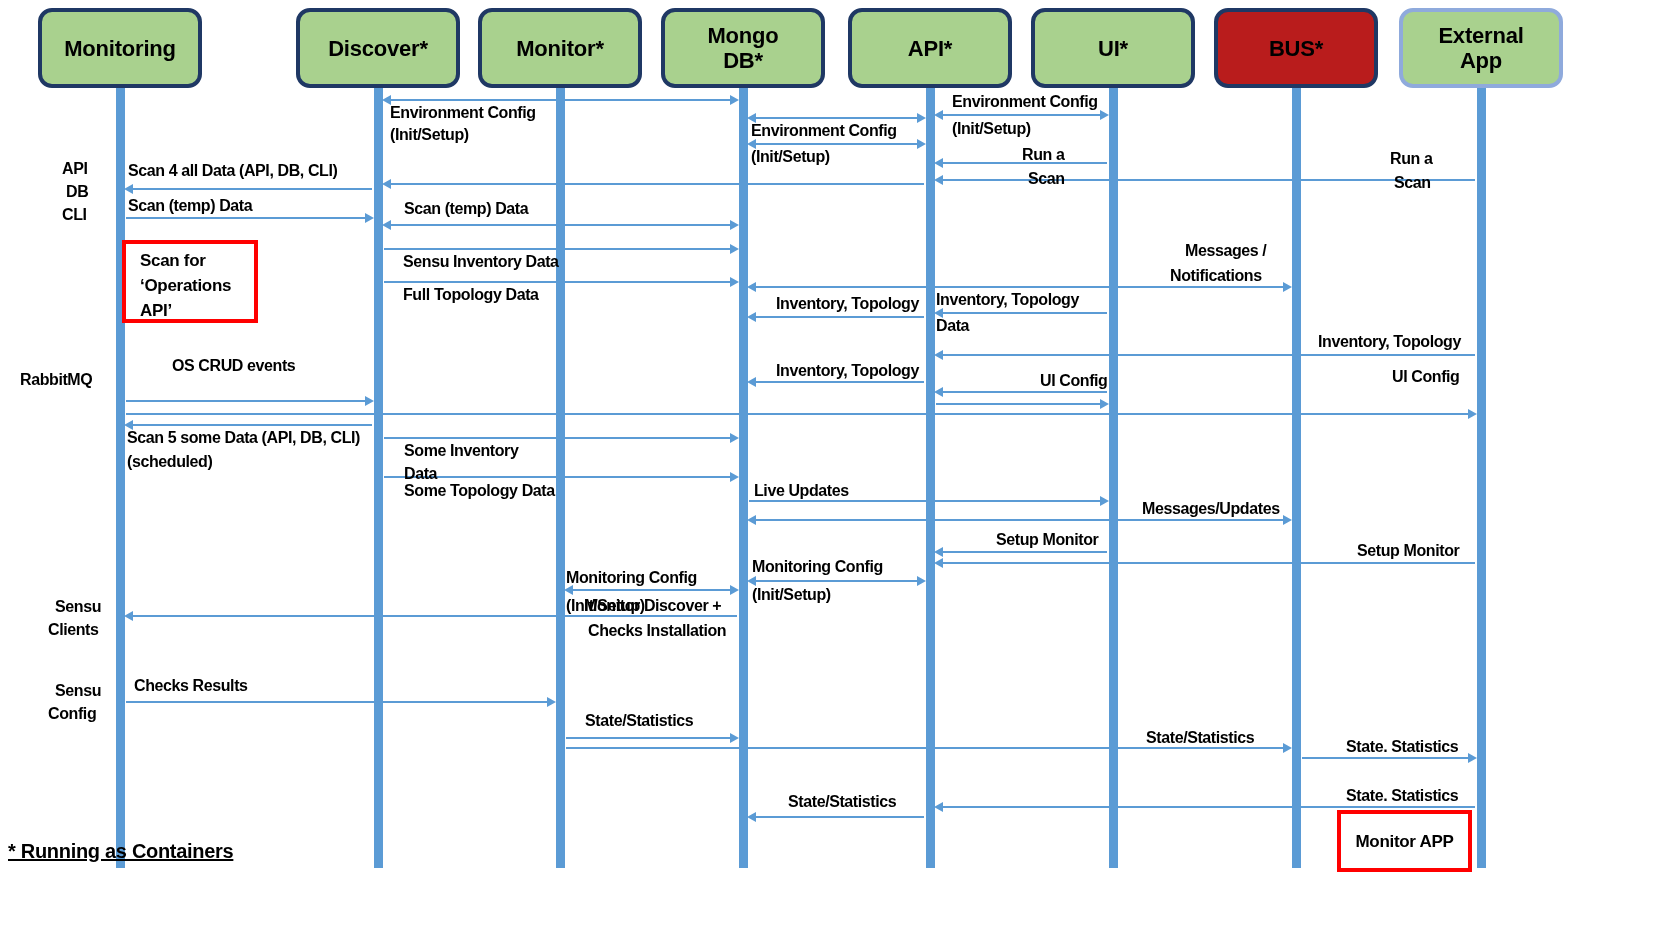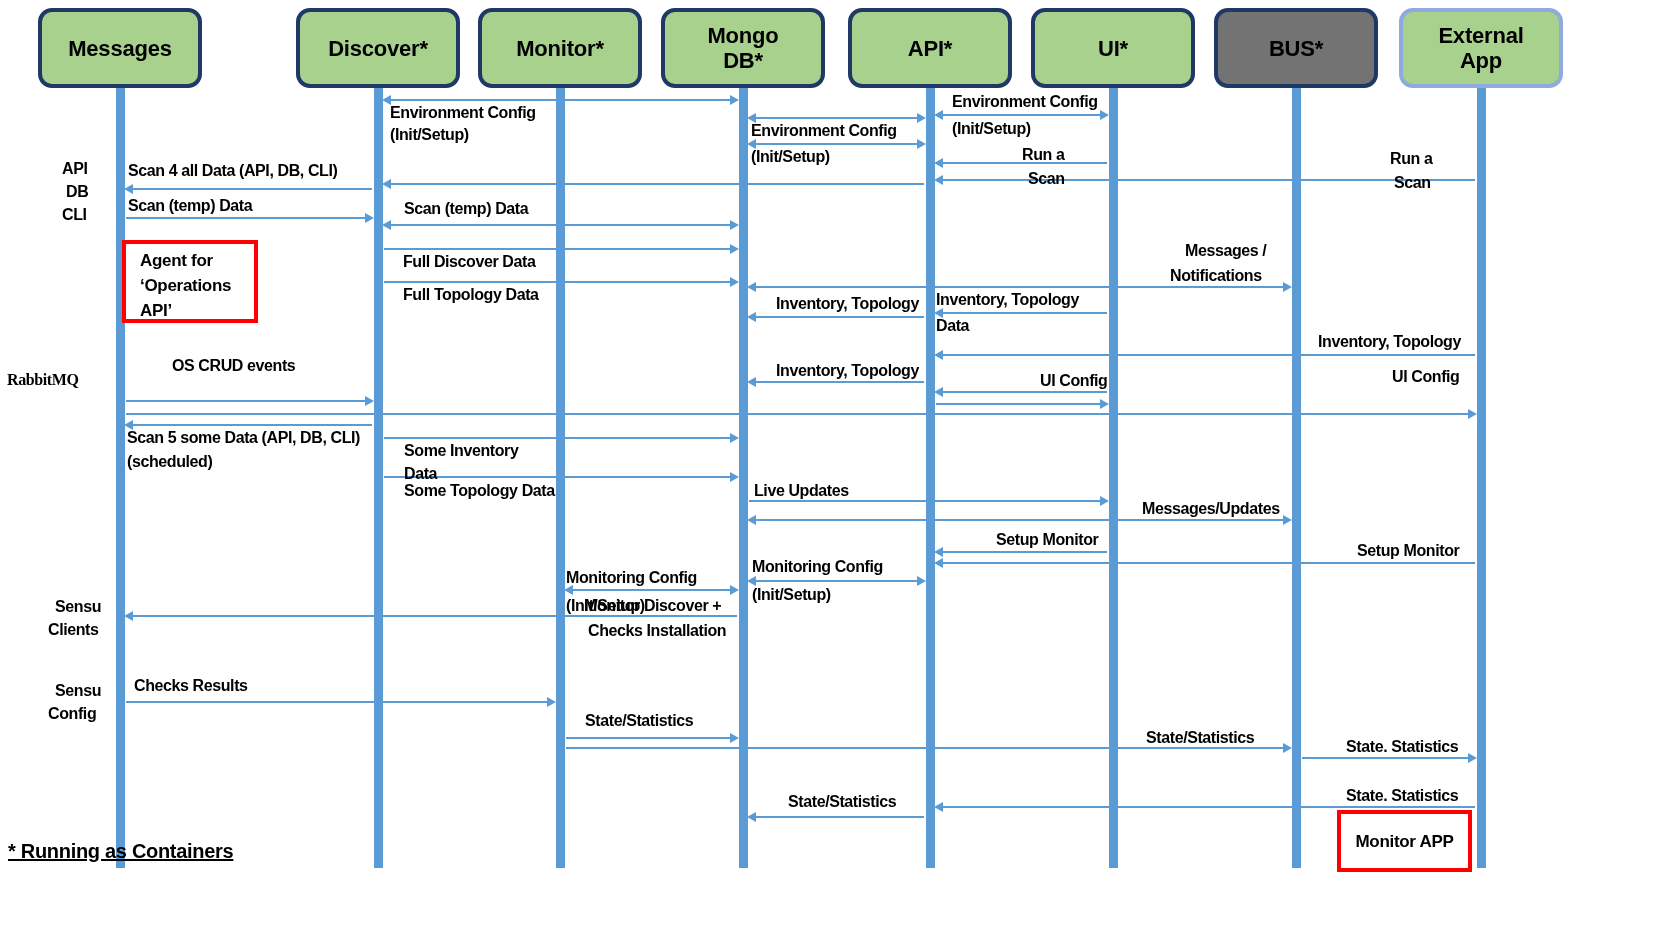--- a/index.html
+++ b/index.html
@@ -20,34 +20,34 @@
   .redbox .rline{padding-left:14px;white-space:nowrap;}
   .redbox.centered{display:flex;align-items:center;justify-content:center;}
   #footnote{position:absolute;left:8px;top:840px;font-weight:700;font-size:20px;
             color:#000;text-decoration:underline;letter-spacing:-0.3px;z-index:5;}
 </style>
 </head>
 <body>
 
 <div id="app">
   <div id="diagram">
-      <div class="actor" style="left: 38px; background: rgb(169, 209, 142); border: 4px solid rgb(31, 56, 100);">Messages</div>
+      <div class="actor" style="left: 38px; background: rgb(169, 209, 142); border: 4px solid rgb(31, 56, 100);">Monitoring</div>
       <div class="lifeline" style="left: 116px; top: 88px; width: 9px; height: 780px; background: rgb(91, 155, 213);"></div>
       <div class="actor" style="left: 296px; background: rgb(169, 209, 142); border: 4px solid rgb(31, 56, 100);">Discover*</div>
       <div class="lifeline" style="left: 374px; top: 88px; width: 9px; height: 780px; background: rgb(91, 155, 213);"></div>
       <div class="actor" style="left: 478px; background: rgb(169, 209, 142); border: 4px solid rgb(31, 56, 100);">Monitor*</div>
       <div class="lifeline" style="left: 556px; top: 88px; width: 9px; height: 780px; background: rgb(91, 155, 213);"></div>
       <div class="actor" style="left: 661px; background: rgb(169, 209, 142); border: 4px solid rgb(31, 56, 100);">Mongo
 DB*</div>
       <div class="lifeline" style="left: 739px; top: 88px; width: 9px; height: 780px; background: rgb(91, 155, 213);"></div>
       <div class="actor" style="left: 848px; background: rgb(169, 209, 142); border: 4px solid rgb(31, 56, 100);">API*</div>
       <div class="lifeline" style="left: 926px; top: 88px; width: 9px; height: 780px; background: rgb(91, 155, 213);"></div>
       <div class="actor" style="left: 1031px; background: rgb(169, 209, 142); border: 4px solid rgb(31, 56, 100);">UI*</div>
       <div class="lifeline" style="left: 1109px; top: 88px; width: 9px; height: 780px; background: rgb(91, 155, 213);"></div>
-      <div class="actor" style="left: 1214px; background: #737373; border: 4px solid rgb(31, 56, 100);">BUS*</div>
+      <div class="actor" style="left: 1214px; background: #b91c1c; border: 4px solid rgb(31, 56, 100);">BUS*</div>
       <div class="lifeline" style="left: 1292px; top: 88px; width: 9px; height: 780px; background: rgb(91, 155, 213);"></div>
       <div class="actor" style="left: 1399px; background: rgb(169, 209, 142); border: 4px solid rgb(143, 170, 220);">External
 App</div>
       <div class="lifeline" style="left: 1477px; top: 88px; width: 9px; height: 780px; background: rgb(91, 155, 213);"></div>
       <div class="aline" style="left: 384px; top: 99px; width: 353px; background: rgb(91, 155, 213);"></div>
       <div class="ahead" style="left: 382px; top: 95px; border-right: 9px solid rgb(91, 155, 213);"></div>
       <div class="ahead" style="left: 730px; top: 95px; border-left: 9px solid rgb(91, 155, 213);"></div>
       <div class="aline" style="left: 936px; top: 114px; width: 171px; background: rgb(91, 155, 213);"></div>
       <div class="ahead" style="left: 934px; top: 110px; border-right: 9px solid rgb(91, 155, 213);"></div>
       <div class="ahead" style="left: 1100px; top: 110px; border-left: 9px solid rgb(91, 155, 213);"></div>
@@ -137,33 +137,33 @@
       <div class="lbl" style="left: 1022px; top: 145px;">Run a</div>
       <div class="lbl" style="left: 1028px; top: 169px;">Scan</div>
       <div class="lbl" style="left: 1390px; top: 149px;">Run a</div>
       <div class="lbl" style="left: 1394px; top: 173px;">Scan</div>
       <div class="lbl" style="left: 128px; top: 161px;">Scan 4 all Data (API, DB, CLI)</div>
       <div class="lbl" style="left: 128px; top: 196px;">Scan (temp) Data</div>
       <div class="lbl" style="left: 404px; top: 199px;">Scan (temp) Data</div>
       <div class="lbl" style="left: 62px; top: 159px;">API</div>
       <div class="lbl" style="left: 66px; top: 182px; text-align: right;">DB</div>
       <div class="lbl" style="left: 62px; top: 205px;">CLI</div>
-      <div class="lbl" style="left: 403px; top: 252px;">Full Discover Data</div>
+      <div class="lbl" style="left: 403px; top: 252px;">Sensu Inventory Data</div>
       <div class="lbl" style="left: 403px; top: 285px;">Full Topology Data</div>
       <div class="lbl" style="left: 1185px; top: 241px;">Messages /</div>
       <div class="lbl" style="left: 1170px; top: 266px;">Notifications</div>
       <div class="lbl" style="left: 776px; top: 294px;">Inventory, Topology</div>
       <div class="lbl" style="left: 936px; top: 290px;">Inventory, Topology</div>
       <div class="lbl" style="left: 936px; top: 316px;">Data</div>
       <div class="lbl" style="left: 1318px; top: 332px;">Inventory, Topology</div>
       <div class="lbl" style="left: 776px; top: 361px;">Inventory, Topology</div>
       <div class="lbl" style="left: 1040px; top: 371px;">UI Config</div>
       <div class="lbl" style="left: 1392px; top: 367px;">UI Config</div>
       <div class="lbl" style="left: 172px; top: 356px;">OS CRUD events</div>
-      <div class="lbl" style="left: 7px; top: 370px; font-family: Liberation Serif, serif;">RabbitMQ</div>
+      <div class="lbl" style="left: 20px; top: 370px;">RabbitMQ</div>
       <div class="lbl" style="left: 127px; top: 428px;">Scan 5 some Data (API, DB, CLI)</div>
       <div class="lbl" style="left: 127px; top: 452px;">(scheduled)</div>
       <div class="lbl" style="left: 404px; top: 441px;">Some Inventory</div>
       <div class="lbl" style="left: 404px; top: 464px;">Data</div>
       <div class="lbl" style="left: 404px; top: 481px;">Some Topology Data</div>
       <div class="lbl" style="left: 754px; top: 481px;">Live Updates</div>
       <div class="lbl" style="left: 1142px; top: 499px;">Messages/Updates</div>
       <div class="lbl" style="left: 996px; top: 530px;">Setup Monitor</div>
       <div class="lbl" style="left: 1357px; top: 541px;">Setup Monitor</div>
       <div class="lbl" style="left: 752px; top: 557px;">Monitoring Config</div>
@@ -176,21 +176,21 @@
       <div class="lbl" style="left: 588px; top: 621px;">Checks Installation</div>
       <div class="lbl" style="left: 55px; top: 681px;">Sensu</div>
       <div class="lbl" style="left: 48px; top: 704px;">Config</div>
       <div class="lbl" style="left: 134px; top: 676px;">Checks Results</div>
       <div class="lbl" style="left: 585px; top: 711px;">State/Statistics</div>
       <div class="lbl" style="left: 1146px; top: 728px;">State/Statistics</div>
       <div class="lbl" style="left: 1346px; top: 737px;">State. Statistics</div>
       <div class="lbl" style="left: 788px; top: 792px;">State/Statistics</div>
       <div class="lbl" style="left: 1346px; top: 786px;">State. Statistics</div>
       <div class="redbox" style="left: 122px; top: 240px; width: 136px; height: 83px; border: 4px solid rgb(255, 0, 0); padding-top: 4px;">
-        <div class="rline">Agent for</div>
+        <div class="rline">Scan for</div>
         <div class="rline">‘Operations</div>
         <div class="rline">API’</div>
       </div>
       <div class="redbox centered" style="left: 1337px; top: 810px; width: 135px; height: 62px; border: 4px solid rgb(255, 0, 0);">
         <div class="">Monitor APP</div>
       </div>
     </div>
   <div id="footnote">* Running as Containers</div>
 </div>
 

